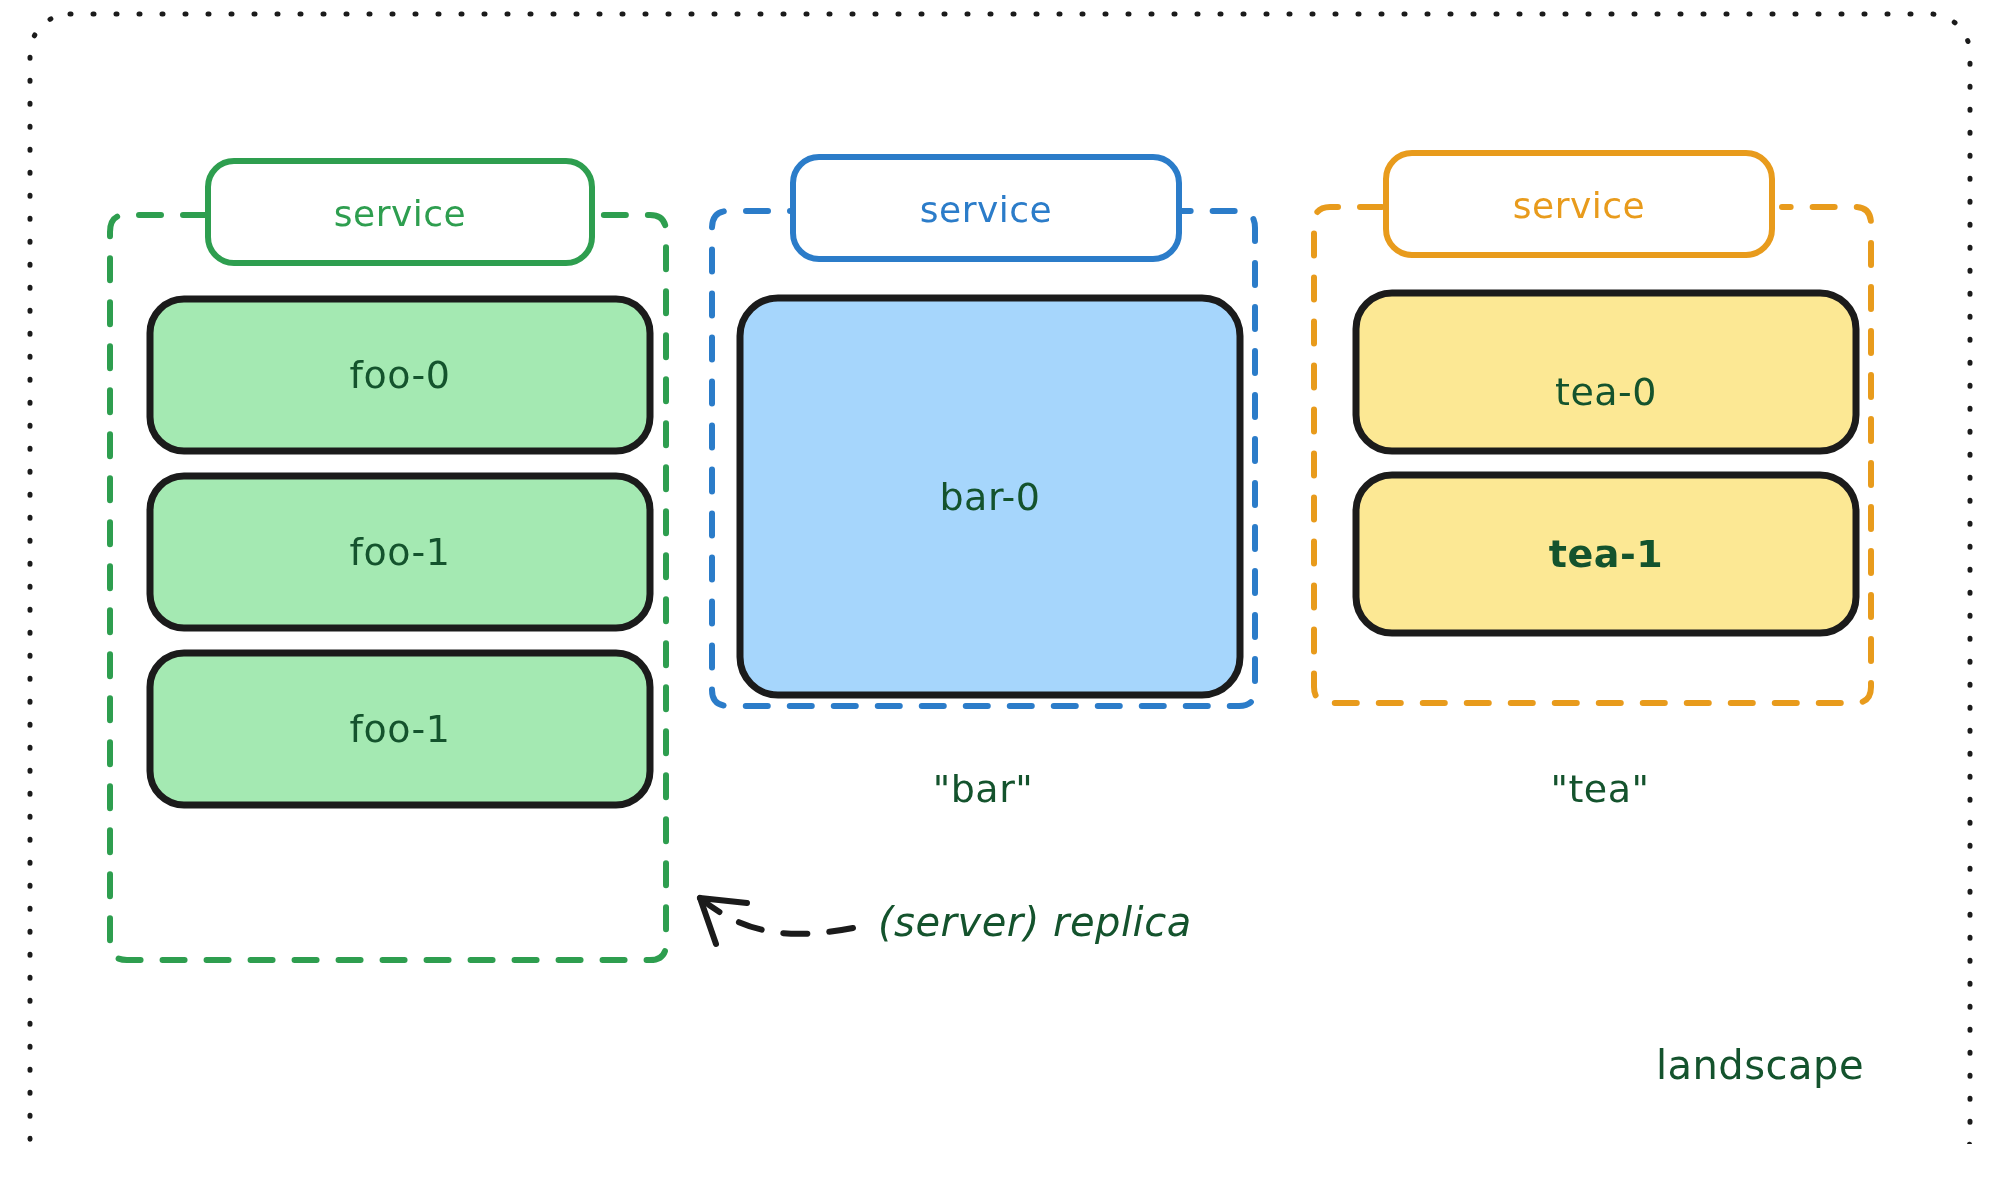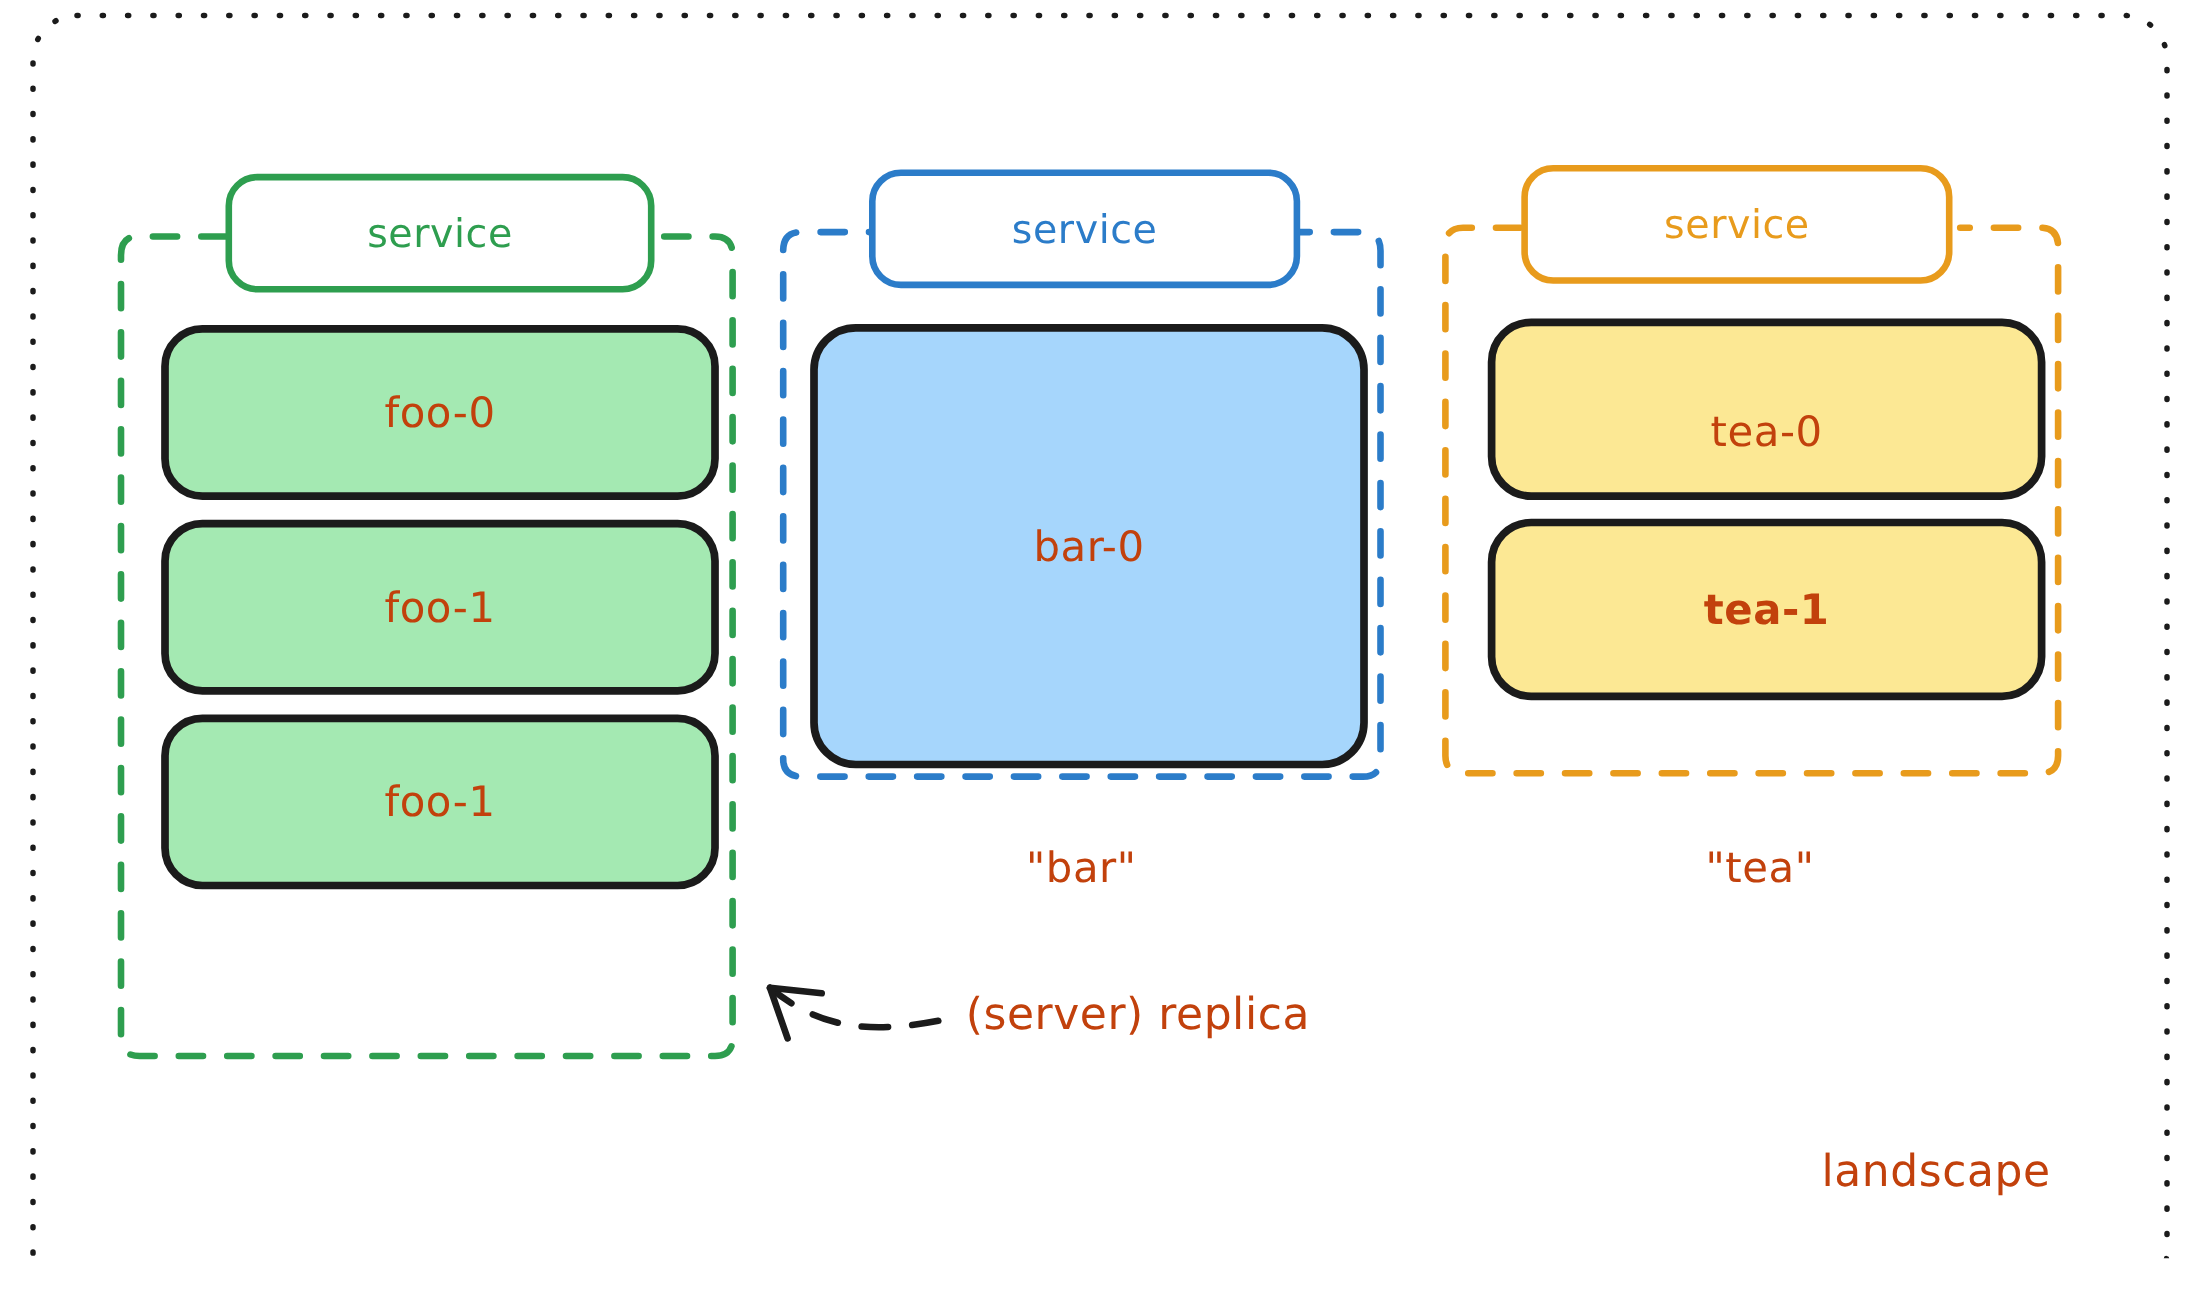--- a/index.html
+++ b/index.html
@@ -23,21 +23,21 @@
     width: 2000px;
     height: 1192px;
   }
   .svg-layer { z-index: 1; }
   .text-layer { z-index: 2; }
 
   .lbl {
     position: absolute;
     white-space: nowrap;
     font-family: "DejaVu Sans", sans-serif;
-    color: #c2410c;
+    color: #14532d;
     letter-spacing: 0.5px;
   }
   .lbl-pod {
     font-size: 38px;
     transform: translate(-50%, -50%);
   }
   .lbl-service {
     font-size: 36px;
     transform: translate(-50%, -50%);
     font-weight: 500;
@@ -131,18 +131,18 @@
     <span class="lbl lbl-pod" style="left:400px; top:729px;">foo-1</span>
 
     <span class="lbl lbl-pod" style="left:990px; top:497px;">bar-0</span>
 
     <span class="lbl lbl-pod" style="left:1606px; top:392px;">tea-0</span>
     <span class="lbl lbl-pod" style="left:1606px; top:554px;font-weight:bold;">tea-1</span>
 
     <span class="lbl lbl-caption" style="left:983px; top:789px;">"bar"</span>
     <span class="lbl lbl-caption" style="left:1600px; top:789px;">"tea"</span>
 
-    <span class="lbl lbl-annotation" style="left:878px; top:922px;">(server) replica</span>
+    <span class="lbl lbl-annotation" style="left:878px; top:922px;font-style:italic;">(server) replica</span>
 
     <span class="lbl lbl-landscape" style="left:1760px; top:1025px;margin-top:40px;">landscape</span>
 
   </div>
 </div>
 
 </body></html>

